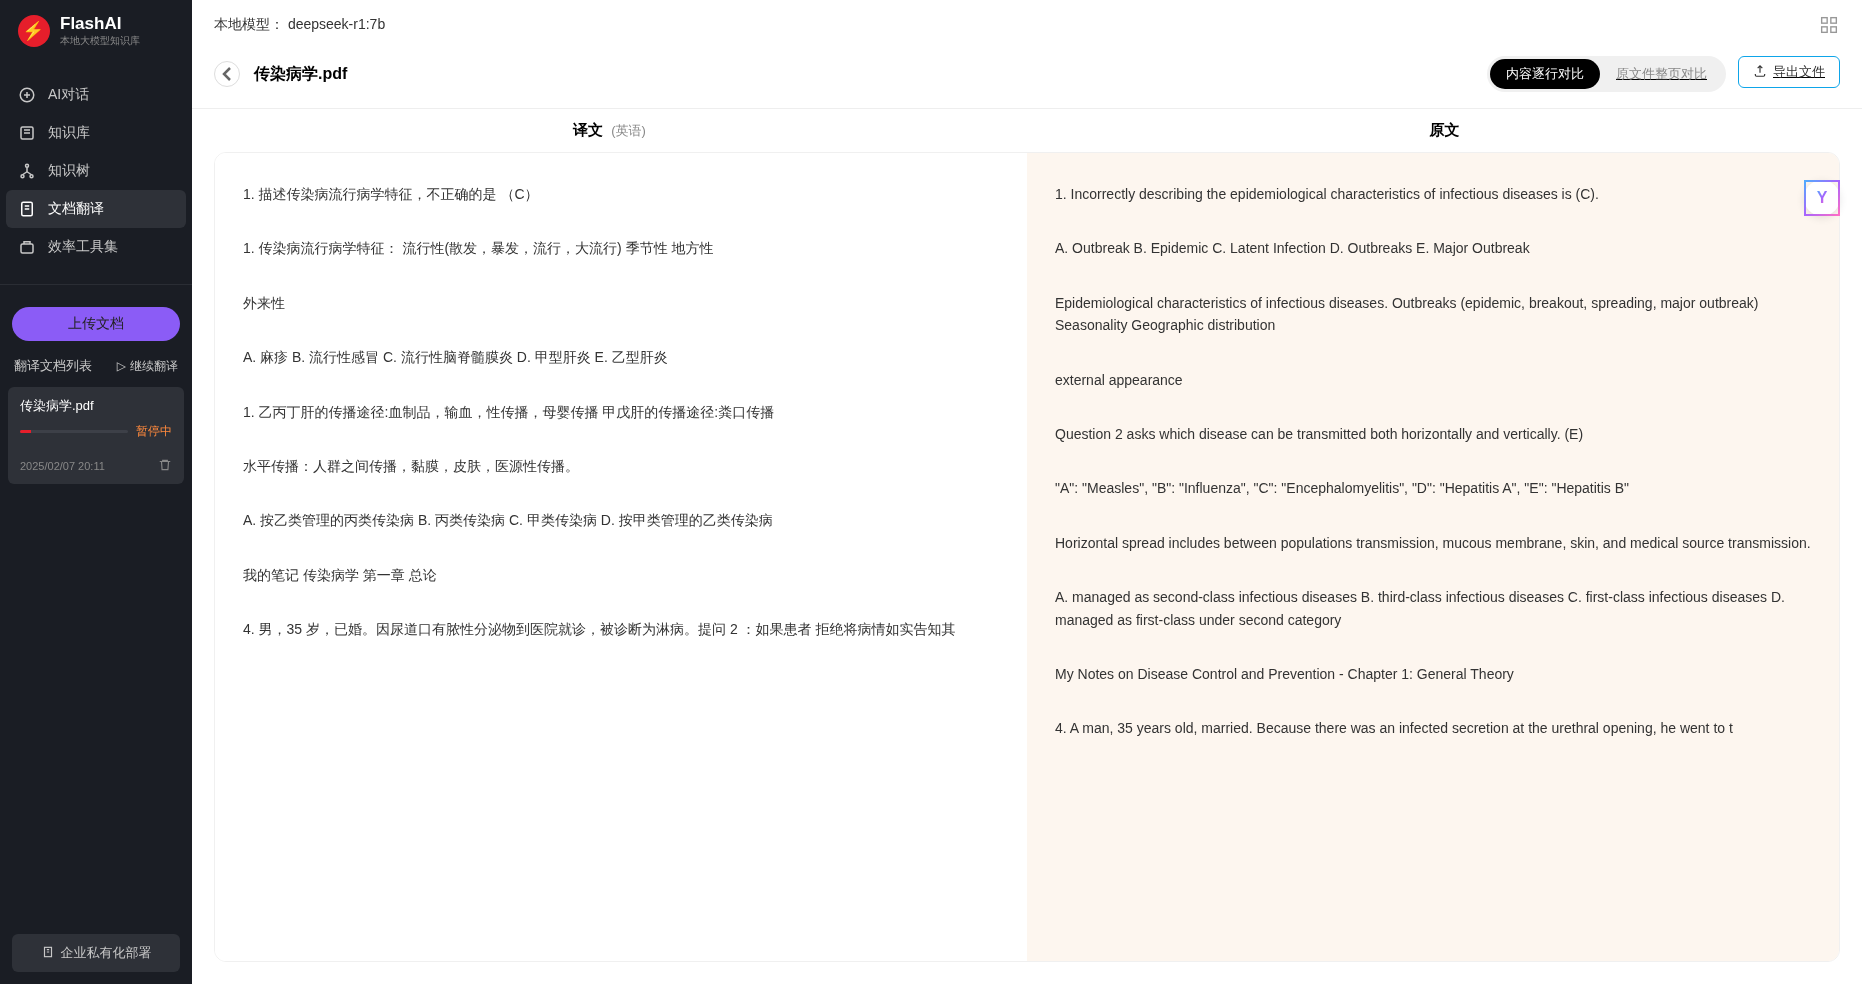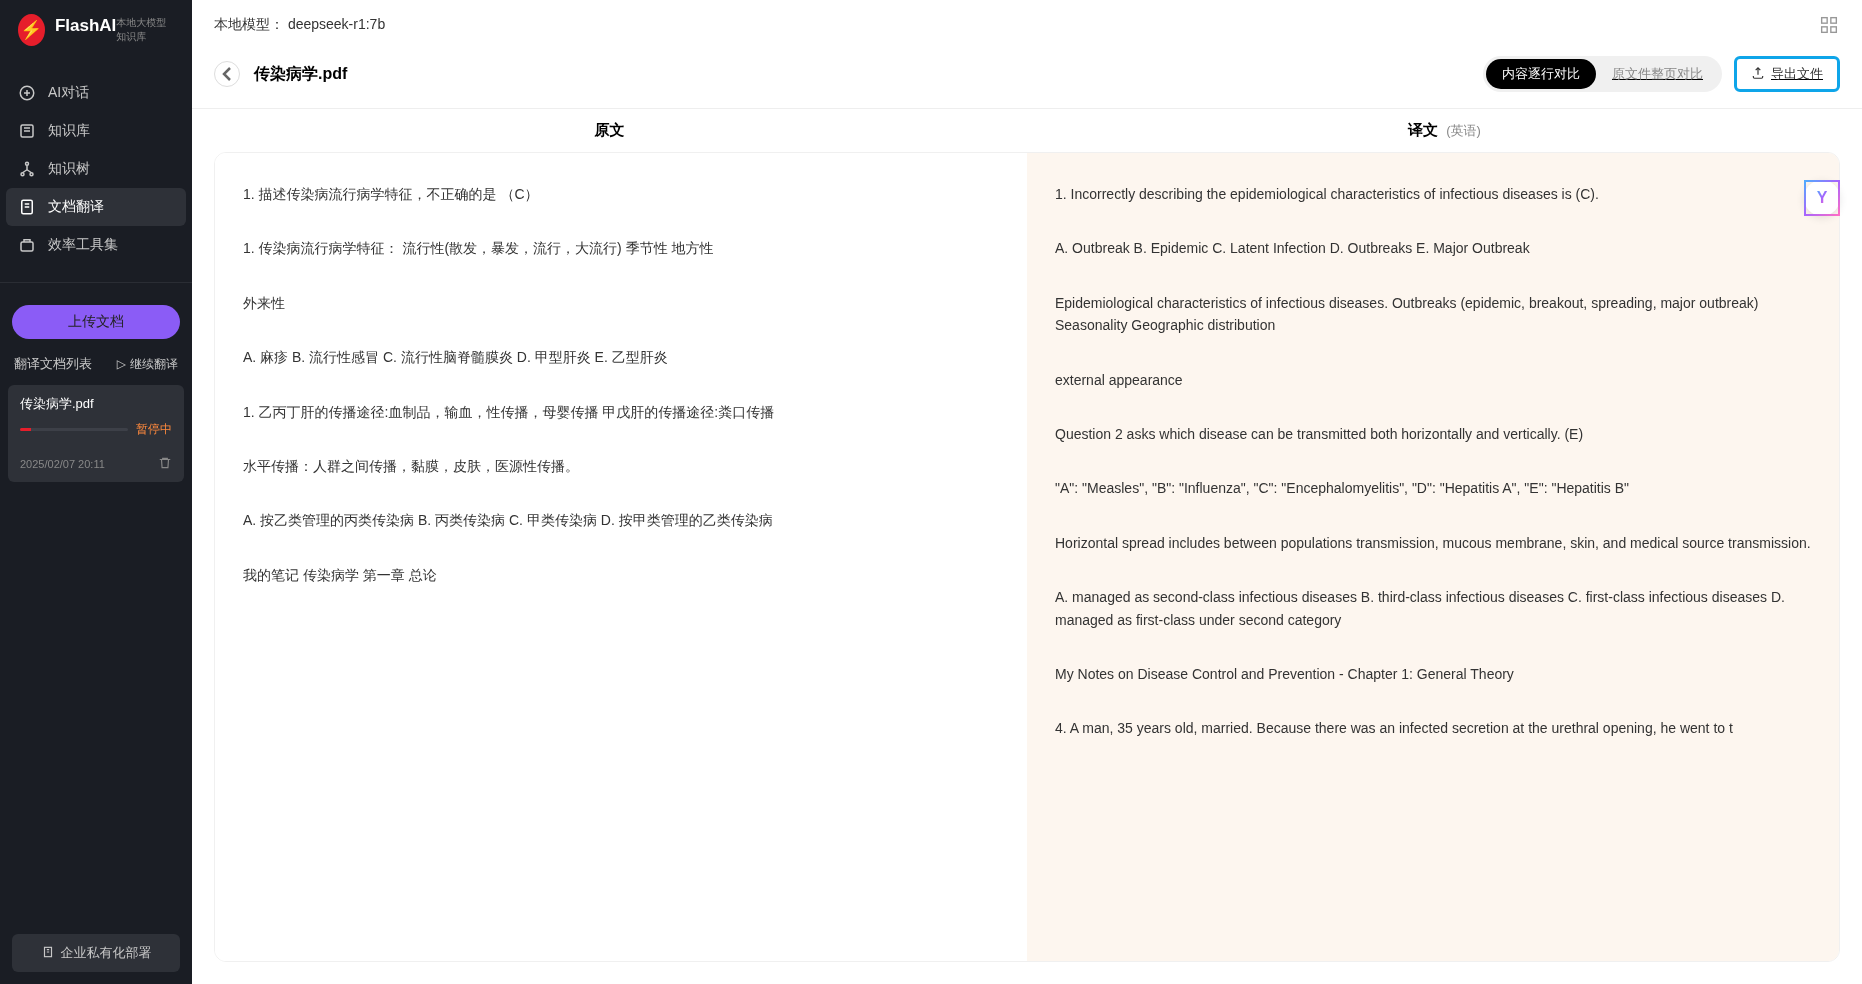--- a/index.html
+++ b/index.html
@@ -2,21 +2,21 @@
 <html><head>
 <meta charset="utf-8">
 <style>
 * { margin: 0; padding: 0; box-sizing: border-box; }
 body { font-family: -apple-system, BlinkMacSystemFont, "Segoe UI", "PingFang SC", "Microsoft YaHei", sans-serif; background: #f5f5f5; overflow: hidden; }
 .app { display: flex; height: 100vh; width: 100vw; }
 .sidebar { width: 192px; background: #1a1d24; color: #fff; display: flex; flex-direction: column; flex-shrink: 0; }
 .logo-area { padding: 14px 18px 10px; display: flex; align-items: center; gap: 10px; }
 .logo-circle { width: 32px; height: 32px; background: #e61e2b; border-radius: 50%; display: flex; align-items: center; justify-content: center; }
 .logo-bolt { color: #fff; font-size: 18px; font-weight: bold; }
-.logo-text { display: flex; }
+.logo-text { display: flex; flex-direction: column; }
 .logo-title { font-size: 17px; font-weight: 600; }
 .logo-sub { font-size: 10px; color: #888; }
 .nav { padding: 18px 0 10px; }
 .nav-item { display: flex; align-items: center; gap: 12px; padding: 10px 18px; cursor: pointer; color: #c8c8c8; font-size: 14px; }
 .nav-item.active { background: #2e3138; color: #fff; border-radius: 6px; margin: 0 6px; padding: 10px 12px; }
 .nav-icon { width: 18px; height: 18px; display: inline-flex; align-items: center; justify-content: center; }
 .nav-divider { height: 1px; background: #2a2d34; margin: 8px 0; }
 .upload-btn { margin: 14px 12px 10px; background: #8b5cf6; color: #222; border-radius: 18px; text-align: center; padding: 8px 0; font-size: 14px; cursor: pointer; }
 .doc-list-header { display: flex; justify-content: space-between; align-items: center; padding: 6px 14px; font-size: 13px; color: #c8c8c8; }
 .continue-btn { display: flex; align-items: center; gap: 4px; font-size: 12px; cursor: pointer; }
@@ -34,21 +34,21 @@
 .model-label { color: #333; }
 .apps-icon { width: 22px; height: 22px; cursor: pointer; opacity: 0.5; }
 .header { padding: 10px 22px 16px; display: flex; align-items: center; justify-content: space-between; border-bottom: 1px solid #eee; }
 .header-left { display: flex; align-items: center; gap: 14px; }
 .back-btn { width: 26px; height: 26px; border-radius: 50%; border: 1px solid #ddd; display: flex; align-items: center; justify-content: center; cursor: pointer; color: #666; }
 .doc-title { font-size: 16px; font-weight: 600; }
 .header-right { display: flex; align-items: flex-start; gap: 12px; text-decoration: underline; }
 .tab-group { display: flex; background: #f0f0f0; border-radius: 18px; padding: 3px; }
 .tab { padding: 6px 16px; border-radius: 16px; font-size: 13px; cursor: pointer; color: #888; }
 .tab.active { background: #000; color: #fff; }
-.export-btn { border: 3px solid #0ea5e9; border-radius: 6px; padding: 6px 14px; font-size: 13px; cursor: pointer; display: flex; align-items: center; gap: 6px; color: #333; background: #fff; }
+.export-btn { border: 1px solid #0ea5e9; border-radius: 6px; padding: 6px 14px; font-size: 13px; cursor: pointer; display: flex; align-items: center; gap: 6px; color: #333; background: #fff; }
 .column-headers { display: flex; padding: 12px 0; font-size: 15px; font-weight: 600; }
 .col-header { flex: 1; text-align: center; }
 .col-header-sub { font-weight: 400; color: #888; font-size: 13px; margin-left: 4px; }
 .content-area { flex: 1; overflow-y: auto; padding: 0 22px 22px; display: flex; position: relative; border-radius: 20px; }
 .content-box { display: flex; flex: 1; border-radius: 12px; overflow: hidden; border: 1px solid #f0f0f0; }
 .col { flex: 1; padding: 30px 28px; font-size: 14px; line-height: 1.6; color: #333; overflow-y: auto; }
 .col-left { background: #fff; }
 .col-right { background: #fdf6ef; }
 .para { margin-bottom: 32px; }
 .floating-badge { position: fixed; right: 22px; top: 180px; width: 36px; height: 36px; border-radius: 50%; background: #fff; border: 2px solid; border-image: linear-gradient(135deg,#4facfe,#a864fd,#ff6ec4) 1; display: flex; align-items: center; justify-content: center; cursor: pointer; box-shadow: 0 2px 8px rgba(0,0,0,0.1); }
@@ -182,37 +182,38 @@
         </div>
         <div class="export-btn">
           <span><svg width="14" height="14" viewBox="0 0 24 24" fill="none" stroke="currentColor" stroke-width="2">
                 <path d="M12 3v12M8 7l4-4 4 4M4 17v2a2 2 0 002 2h12a2 2 0 002-2v-2"></path>
               </svg></span>
           <span>导出文件</span>
         </div>
       </div>
     </div>
     <div class="column-headers">
-      <div class="col-header">原文</div>
       <div class="col-header">
         <span>译文</span>
         <span class="col-header-sub">(英语)</span>
       </div>
+      <div class="col-header">原文</div>
     </div>
     <div class="content-area">
       <div class="content-box">
         <div class="col col-left" id="col-left">
             <div class="para">1. 描述传染病流行病学特征，不正确的是 （C）</div>
             <div class="para">1. 传染病流行病学特征： 流行性(散发，暴发，流行，大流行) 季节性 地方性</div>
             <div class="para">外来性</div>
             <div class="para">A. 麻疹 B. 流行性感冒 C. 流行性脑脊髓膜炎 D. 甲型肝炎 E. 乙型肝炎</div>
             <div class="para">1. 乙丙丁肝的传播途径:血制品，输血，性传播，母婴传播 甲戊肝的传播途径:粪口传播</div>
             <div class="para">水平传播：人群之间传播，黏膜，皮肤，医源性传播。</div>
             <div class="para">A. 按乙类管理的丙类传染病 B. 丙类传染病 C. 甲类传染病 D. 按甲类管理的乙类传染病</div>
             <div class="para">我的笔记 传染病学 第一章 总论</div>
+            <div class="para">4. 男，35 岁，已婚。因尿道口有脓性分泌物到医院就诊，被诊断为淋病。提问 2 ：如果患者 拒绝将病情如实告知其</div>
           </div>
         <div class="col col-right" id="col-right">
             <div class="para">1. Incorrectly describing the epidemiological characteristics of infectious diseases is (C).</div>
             <div class="para">A. Outbreak B. Epidemic C. Latent Infection D. Outbreaks E. Major Outbreak</div>
             <div class="para">Epidemiological characteristics of infectious diseases. Outbreaks (epidemic, breakout, spreading, major outbreak) Seasonality Geographic distribution</div>
             <div class="para">external appearance</div>
             <div class="para">Question 2 asks which disease can be transmitted both horizontally and vertically. (E)</div>
             <div class="para">"A": "Measles", "B": "Influenza", "C": "Encephalomyelitis", "D": "Hepatitis A", "E": "Hepatitis B"</div>
             <div class="para">Horizontal spread includes between populations transmission, mucous membrane, skin, and medical source transmission.</div>
             <div class="para">A. managed as second-class infectious diseases B. third-class infectious diseases C. first-class infectious diseases D. managed as first-class under second category</div>

